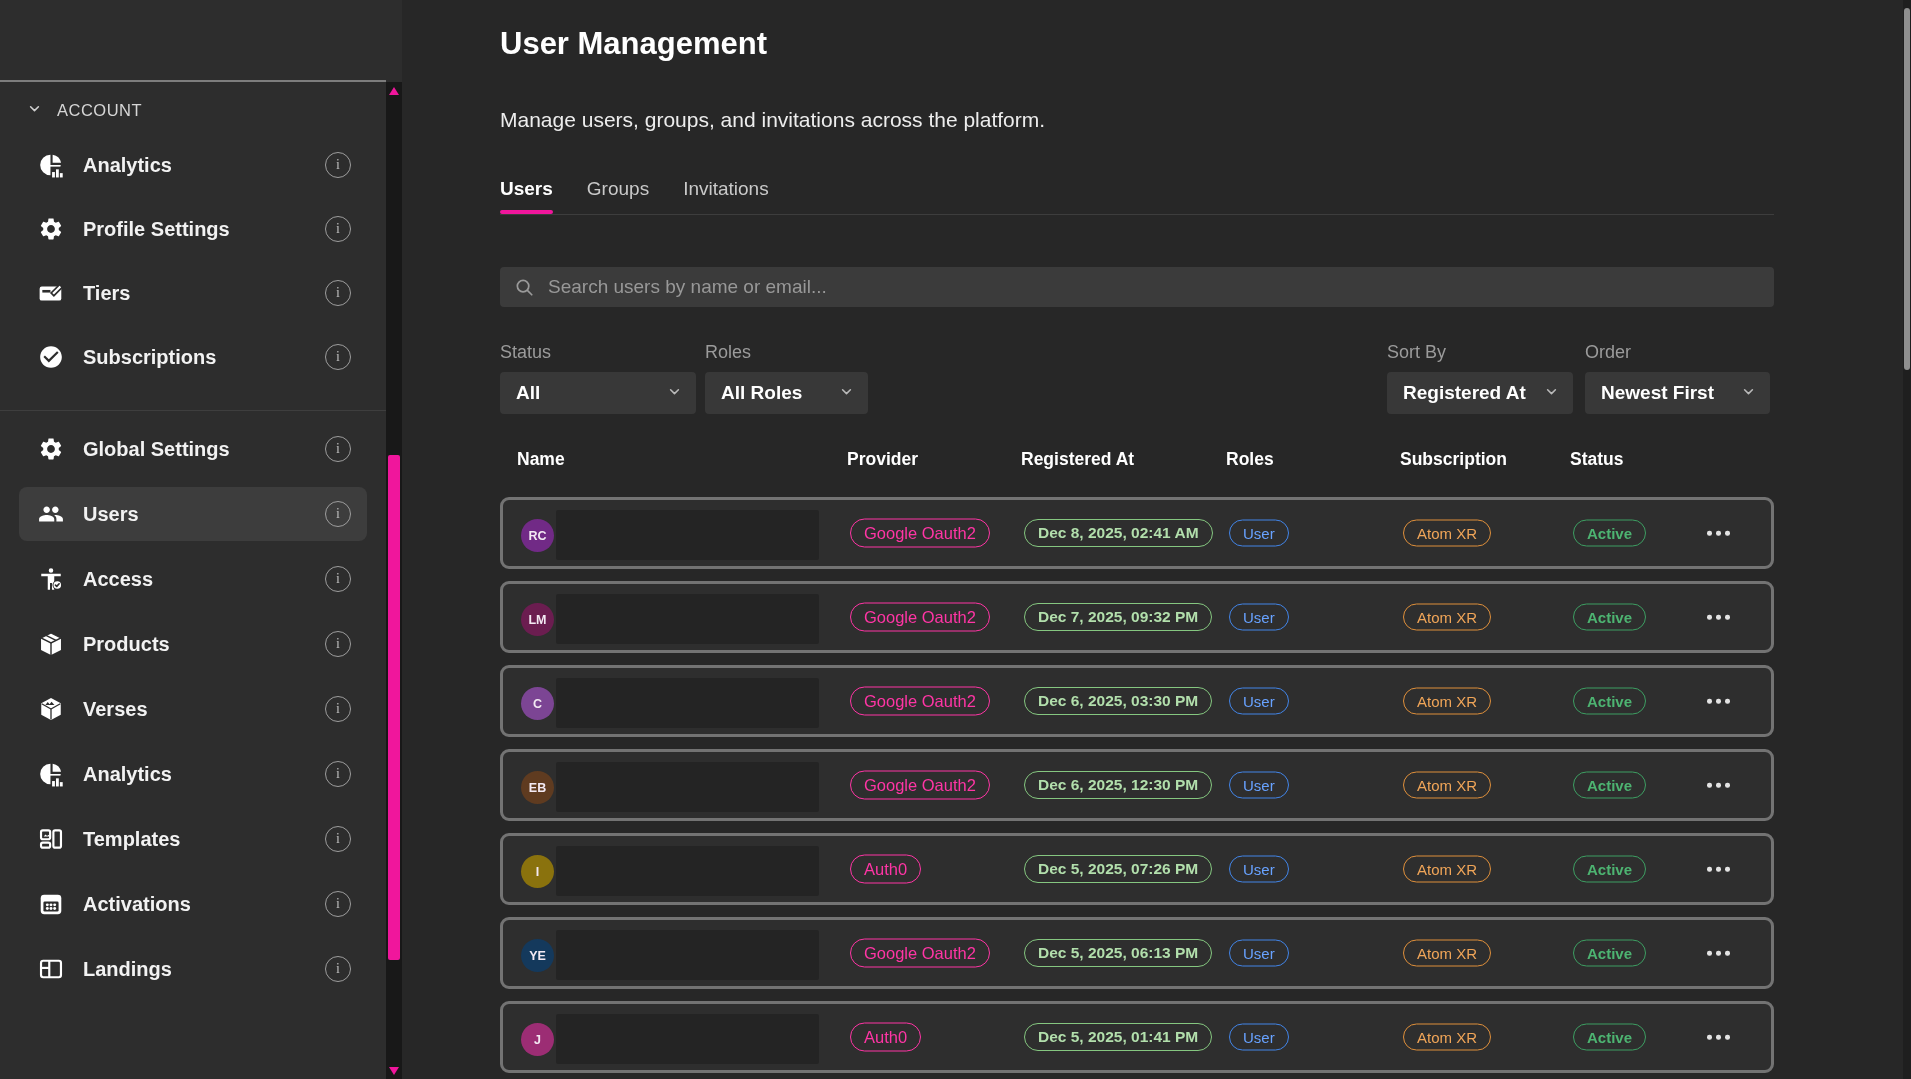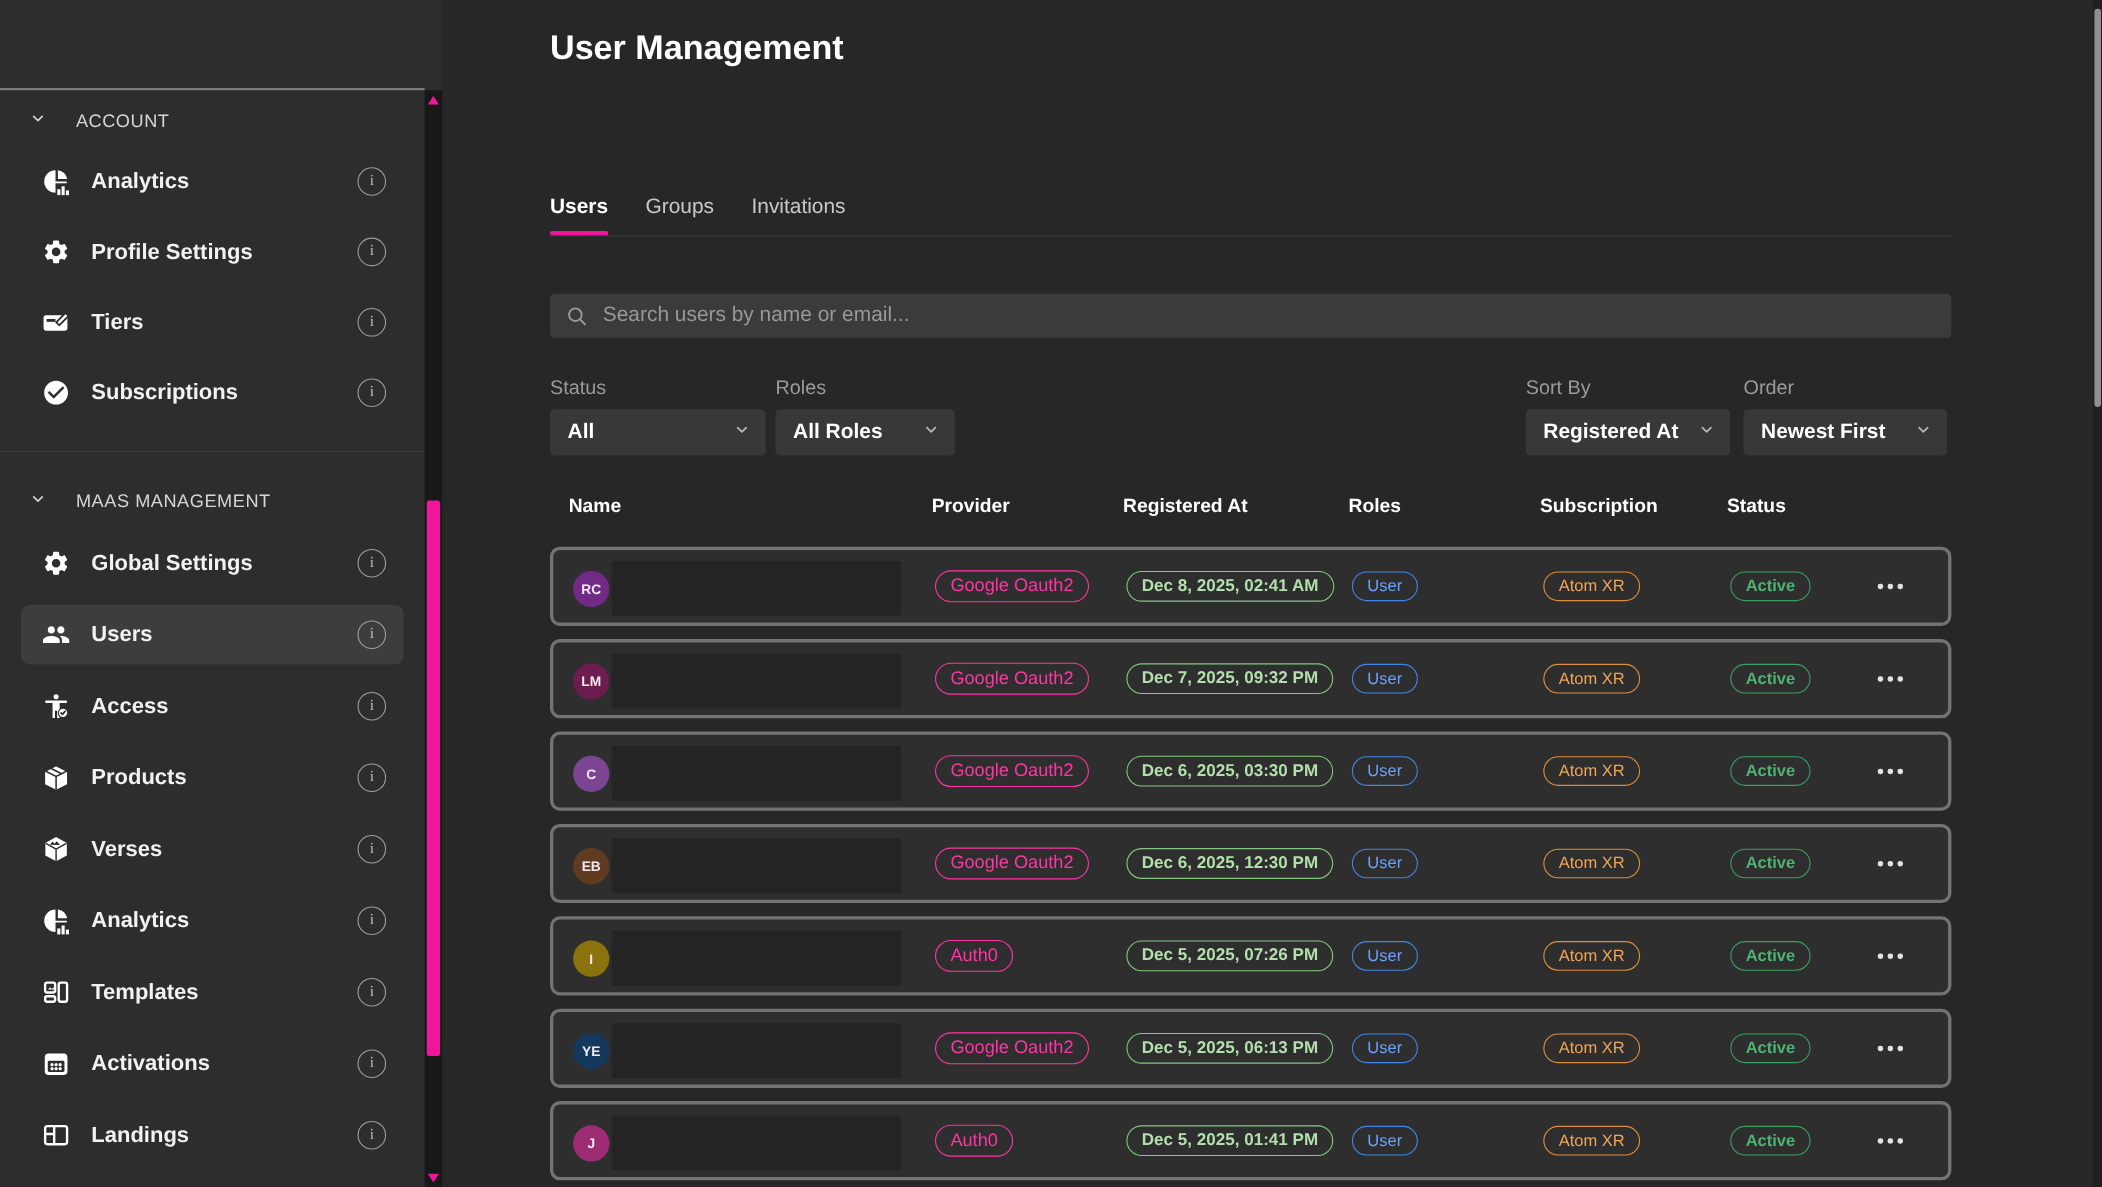--- a/index.html
+++ b/index.html
@@ -8,21 +8,21 @@
     background:#272727;color:#fff;
     font-family:"Liberation Sans",sans-serif;
   }
   
   .sidebar{position:absolute;left:0;top:0;width:402px;height:1079px;background:#2d2d2d}
   .sb-header{height:81px;display:flex;align-items:center;padding-left:20px;gap:15px}
   .back-btn{width:36px;height:36px;border-radius:50%;background:#4f4f4f;border:none;display:flex;align-items:center;justify-content:center;cursor:pointer;flex:none}
   .brand{font-size:27px;font-weight:800;letter-spacing:.5px;color:#fff}
   .sb-divider{position:absolute;top:80px;left:0;width:386px;height:2px;background:#7d7d7d}
   .sb-nav{position:absolute;top:82px;left:0;width:386px;bottom:0;overflow:hidden}
-  .sb-section{display:flex;align-items:center;gap:26px;height:36px;margin:10px 0 0 26px;color:#d6d6d6;font-size:16.5px;letter-spacing:.5px}
+  .sb-section{display:flex;align-items:center;gap:14px;height:36px;margin:10px 0 0 26px;color:#d6d6d6;font-size:16.5px;letter-spacing:.5px}
   .sb-section.second{margin-top:27px}
   .sb-sec-divider{height:1px;background:#3e3e3e;margin-top:26px}
   .sb-item{display:flex;align-items:center;height:54px;margin:10px 19px 0 19px;padding:0 16px 0 19px;border-radius:8px;cursor:pointer}
   .sec2 .sb-item{margin-top:11px}
   .sb-item.selected{background:#3d3d3d}
   .sb-item .ic{width:26px;height:26px;margin-right:19px;flex:none;display:flex;align-items:center;justify-content:center}
   .sb-item .lbl{font-size:20px;font-weight:700;color:#f2f2f2;flex:1}
   .info{width:24px;height:24px;border:1.5px solid #9d9d9d;border-radius:50%;color:#bdbdbd;font-size:14px;line-height:1;display:flex;align-items:center;justify-content:center;flex:none;cursor:pointer;background:none;font-family:"Liberation Serif",serif}
   
   .sb-track{position:absolute;top:82px;left:386px;width:16px;bottom:0;background:#181818}
@@ -119,26 +119,20 @@
           <span class="ic">
             <svg viewBox="0 0 24 24" width="26" height="26">
               <path fill="#ffffff" d="M12 2C6.48 2 2 6.48 2 12s4.48 10 10 10 10-4.48 10-10S17.52 2 12 2zm-2 15l-5-5 1.41-1.41L10 14.17l7.59-7.59L19 8l-9 9z"></path>
             </svg>
           </span>
           <span class="lbl">Subscriptions</span>
           <span class="info">i</span>
         </div>
       </div>
       <div class="sb-sec-divider"></div>
-      <div class="sb-section second">
-        <span><svg viewBox="0 0 24 24" width="17" height="17">
-            <polyline points="6.5 9.5 12 15 17.5 9.5" fill="none" stroke="#cfcfcf" stroke-width="2.2" stroke-linecap="round" stroke-linejoin="round"></polyline>
-          </svg></span>
-        <span>MAAS MANAGEMENT</span>
-      </div>
       <div class="sec2">
         <div class="sb-item">
           <span class="ic">
             <svg viewBox="0 0 24 24" width="26" height="26">
               <path fill="#ffffff" d="M19.14,12.94c0.04-0.3,0.06-0.61,0.06-0.94c0-0.32-0.02-0.64-0.07-0.94l2.03-1.58c0.18-0.14,0.23-0.41,0.12-0.61l-1.92-3.32c-0.12-0.22-0.37-0.29-0.59-0.22l-2.39,0.96c-0.5-0.38-1.03-0.7-1.62-0.94L14.4,2.81c-0.04-0.24-0.24-0.41-0.48-0.41h-3.84c-0.24,0-0.43,0.17-0.47,0.41L9.25,5.35C8.66,5.59,8.12,5.92,7.63,6.29L5.24,5.33c-0.22-0.08-0.47,0-0.59,0.22L2.74,8.87C2.62,9.08,2.66,9.34,2.86,9.48l2.03,1.58C4.84,11.36,4.8,11.69,4.8,12s0.02,0.64,0.07,0.94l-2.03,1.58c-0.18,0.14-0.23,0.41-0.12,0.61l1.92,3.32c0.12,0.22,0.37,0.29,0.59,0.22l2.39-0.96c0.5,0.38,1.03,0.7,1.62,0.94l0.36,2.54c0.05,0.24,0.24,0.41,0.48,0.41h3.84c0.24,0,0.44-0.17,0.47-0.41l0.36-2.54c0.59-0.24,1.13-0.56,1.62-0.94l2.39,0.96c0.22,0.08,0.47,0,0.59-0.22l1.92-3.32c0.12-0.22,0.07-0.47-0.12-0.61L19.14,12.94z M12,15.6c-1.98,0-3.6-1.62-3.6-3.6s1.62-3.6,3.6-3.6s3.6,1.62,3.6,3.6S13.98,15.6,12,15.6z"></path>
             </svg>
           </span>
           <span class="lbl">Global Settings</span>
           <span class="info">i</span>
         </div>
@@ -251,20 +245,21 @@
     </nav>
   <div class="sb-track">
     <div class="sb-arrow up"></div>
     <div class="sb-thumb"></div>
     <div class="sb-arrow down"></div>
   </div>
 </aside>
 
 <main class="main">
   <h1 class="page-title">User Management</h1>
+  <p class="subtitle">Manage users, groups, and invitations across the platform.</p>
   <div class="tabs" id="tabs">
       <div class="tab active">Users</div>
       <div class="tab">Groups</div>
       <div class="tab">Invitations</div>
     </div>
   <div class="tab-divider"></div>
   <div class="searchbar">
     <svg viewBox="0 0 22 22" width="21" height="21">
         <circle cx="9.5" cy="9.5" r="6" fill="none" stroke="#9a9a9a" stroke-width="1.8"></circle>
         <line x1="14" y1="14" x2="18.6" y2="18.6" stroke="#9a9a9a" stroke-width="1.8" stroke-linecap="round"></line>

